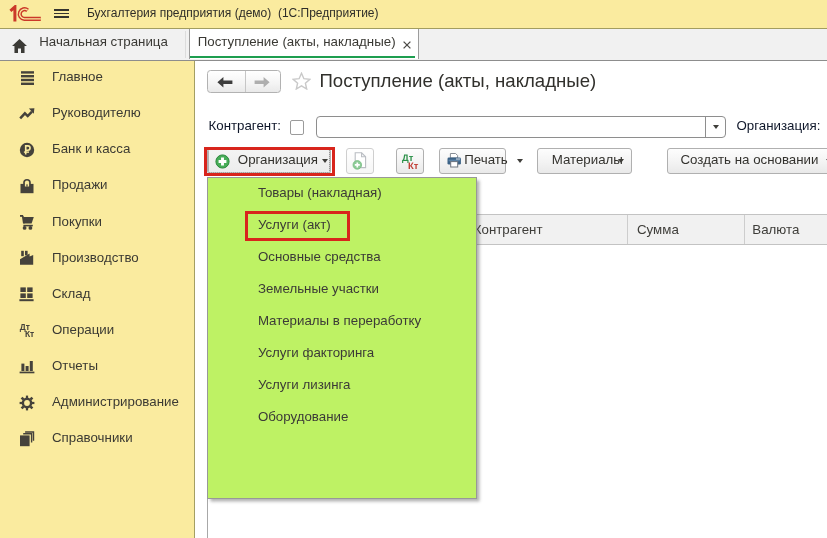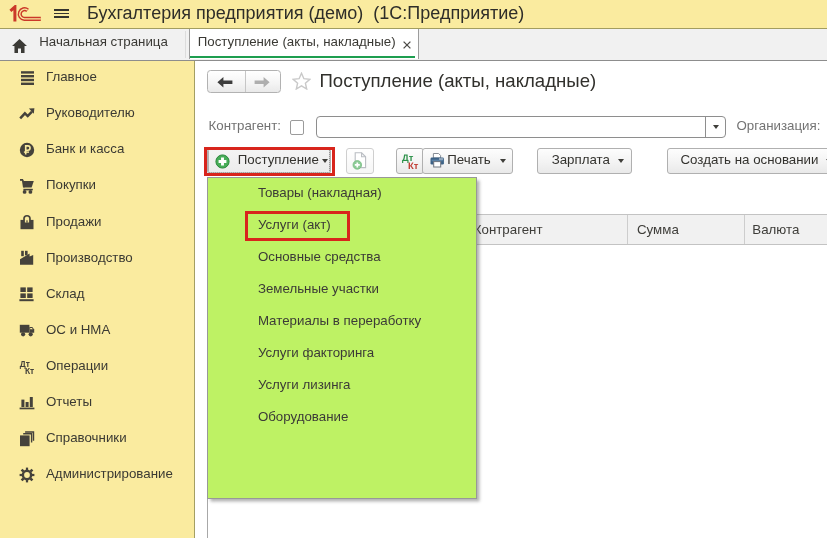--- a/index.html
+++ b/index.html
@@ -1,36 +1,36 @@
 <!DOCTYPE html>
 <html lang="ru"><head>
 <meta charset="utf-8">
 <style>
 *{margin:0;padding:0;box-sizing:border-box}
 html,body{width:827px;height:538px;overflow:hidden;background:#fff;
 font-family:"Liberation Sans",sans-serif;font-size:13.3px;color:#33322e}
 .a{position:absolute}
 .topbar{left:0;top:0;width:827px;height:28.9px;background:#faeb9f;border-bottom:1.3px solid #a29d60}
 .burger i{display:block;width:15px;height:1.9px;background:#35342f;margin-bottom:1.7px}
-.apptitle{left:87px;top:0;height:27px;line-height:27px;font-size:18px;color:#2e2d29;white-space:pre}
+.apptitle{left:87px;top:0;height:27px;line-height:27px;font-size:12px;color:#2e2d29;white-space:pre}
 .tabbar{left:0;top:28.9px;width:827px;height:31.9px;background:#f1f1f1;border-bottom:1.4px solid #8d8d8d}
 .hometxt{left:39.2px;top:28.4px;height:28px;line-height:28px;color:#3b3a36}
 .tabsep{left:185px;top:31px;width:1px;height:27px;background:#dcdcdc}
 .atab{left:189.2px;top:28.9px;width:230.2px;height:30.5px;background:#fff;border-left:1px solid #9c9c9c;border-right:1px solid #9c9c9c}
 .atabtxt{left:197.7px;top:28.4px;height:28px;line-height:28px;color:#3a3934}
 .atabline{left:190.2px;top:55.7px;width:224.4px;height:2.1px;background:#1d9e4f}
 .sidebar{left:0;top:60.8px;width:195px;height:477.2px;background:#faeb9f;border-right:1.5px solid #a49f63}
 .si{height:36.1px;display:flex;align-items:center}
 .si:first-child{margin-top:-2.2px}
 .si svg{margin-left:19px;flex:0 0 16px;margin-top:2.2px}
-.si span{margin-left:11px;color:#3b3a33;white-space:nowrap}
+.si span{margin-left:17px;color:#3b3a33;white-space:nowrap}
 .navgrp{left:207px;top:69.9px;width:73.9px;height:23.6px;border:1px solid #b2b2b2;border-radius:3.5px;background:linear-gradient(#ffffff,#f4f4f4 60%,#e9e9e9)}
 .navdiv{left:36.7px;top:0;width:1px;height:21.6px;background:#c6c6c6}
 .pagetitle{left:319.5px;top:69.7px;font-size:18.6px;color:#31302c}
-.lbl{height:20px;line-height:20px;color:#737373}
+.lbl{height:20px;line-height:20px;color:#0f172a}
 .cbx{left:290px;top:120.2px;width:14.4px;height:14.4px;background:#fff;border:1.5px solid #9b9b9b;border-radius:2px}
 .field{left:316.4px;top:116.2px;width:409.4px;height:21.4px;background:#fff;border:1px solid #8e8e8e;border-radius:4px}
 .fieldsep{left:388px;top:0;width:1px;height:19.4px;background:#8e8e8e}
 .dna{width:0;height:0;border-left:3.6px solid transparent;border-right:3.6px solid transparent;border-top:4.4px solid #3f3e3a}
 .btn{top:148.2px;height:25.7px;border:1px solid #b0b0b0;border-radius:3px;background:linear-gradient(#fdfdfd,#f3f3f3 55%,#e9e9e9);color:#33322e}
 .btn span{position:absolute;top:2.2px;height:18px;line-height:18px;white-space:nowrap}
 .redrect{border:3.5px solid #d8251c;z-index:20}
 .menu{left:207.4px;top:176.9px;width:269.6px;height:322px;background:#bef264;border:1px solid #989898;box-shadow:2.5px 2.5px 3px rgba(70,70,70,.42);z-index:10;overflow:hidden}
 .menu div{height:32px;line-height:30.6px;padding-left:49.5px;color:#3c3b37}
 .thead{left:207.5px;top:213.7px;width:619.5px;height:31.6px;background:#f1f1f1;border-top:1.2px solid #c3c3c3;border-bottom:1.2px solid #c3c3c3;border-left:1px solid #c3c3c3}
@@ -93,40 +93,40 @@
         <circle cx="8" cy="8" r="7.2" fill="#45423b"></circle>
         <g fill="none" stroke="#faeb9f" stroke-width="1.6">
           <path d="M6.7,12.4 L6.7,3.9 L8.9,3.9 A2.15,2.15 0 0 1 8.9,8.2 L6.7,8.2"></path>
           <path d="M4.9,10.1 L10,10.1" stroke-width="1.4"></path>
         </g>
       </svg>
       <span>Банк и касса</span>
     </div>
  <div class="si">
       <svg width="16" height="16" viewBox="0 0 16 16">
+        <rect x="1.5" y="5.9" width="13" height="9.3" fill="#45423b"></rect>
+        <path fill="#45423b" d="M4.2,8.8 L4.2,4.4 Q4.2,0.9 8,0.9 Q11.8,0.9 11.8,4.4 L11.8,8.8 Z"></path>
+        <path fill="#faeb9f" d="M5.9,8.6 L5.9,4.5 Q5.9,2.6 8,2.6 Q10.1,2.6 10.1,4.5 L10.1,8.6 Z"></path>
+        <rect x="7.4" y="6.3" width="1.2" height="2.3" fill="#45423b"></rect>
+      </svg>
+      <span>Продажи</span>
+    </div>
+ <div class="si">
+      <svg width="16" height="16" viewBox="0 0 16 16">
         <path fill="#45423b" d="M1,1 L4,1 L4,2.8 L1,2.8 Z"></path>
         <path fill="#45423b" d="M2.8,1.8 L4.6,1.8 L5.6,9.6 L4,9.6 Z"></path>
         <path fill="#45423b" d="M4,3 L14.8,3 L12.6,9.6 L4.6,9.6 Z"></path>
         <rect x="4.4" y="10.8" width="9.4" height="1.6" fill="#45423b"></rect>
         <circle cx="5.6" cy="13.9" r="1.9" fill="#45423b"></circle>
         <circle cx="11.4" cy="13.9" r="1.9" fill="#45423b"></circle>
       </svg>
       <span>Покупки</span>
     </div>
  <div class="si">
       <svg width="16" height="16" viewBox="0 0 16 16">
-        <rect x="1.5" y="5.9" width="13" height="9.3" fill="#45423b"></rect>
-        <path fill="#45423b" d="M4.2,8.8 L4.2,4.4 Q4.2,0.9 8,0.9 Q11.8,0.9 11.8,4.4 L11.8,8.8 Z"></path>
-        <path fill="#faeb9f" d="M5.9,8.6 L5.9,4.5 Q5.9,2.6 8,2.6 Q10.1,2.6 10.1,4.5 L10.1,8.6 Z"></path>
-        <rect x="7.4" y="6.3" width="1.2" height="2.3" fill="#45423b"></rect>
-      </svg>
-      <span>Продажи</span>
-    </div>
- <div class="si">
-      <svg width="16" height="16" viewBox="0 0 16 16">
         <g fill="#45423b">
           <rect x="2.2" y="0.8" width="2.6" height="5.4"></rect>
           <rect x="6" y="0.8" width="2.6" height="4.6"></rect>
           <path d="M1,14.8 L1,9.2 L10.6,3.6 L10.6,6.4 L14.2,4.9 L14.2,14.8 Z"></path>
         </g>
       </svg>
       <span>Производство</span>
     </div>
  <div class="si">
       <svg width="16" height="16" viewBox="0 0 16 16">
@@ -135,77 +135,65 @@
           <rect x="8.2" y="1.4" width="5.4" height="4.6"></rect>
           <rect x="1.4" y="7.4" width="5.4" height="4.6"></rect>
           <rect x="8.2" y="7.4" width="5.4" height="4.6"></rect>
           <rect x="0.4" y="13.2" width="14.2" height="2"></rect>
         </g>
       </svg>
       <span>Склад</span>
     </div>
  <div class="si">
       <svg width="16" height="16" viewBox="0 0 16 16">
-        <g fill="#45423b">
-          <rect x="0.8" y="2.8" width="9.6" height="7.9"></rect>
-          <path d="M10.4,4.9 L13.3,4.9 L15.2,7.4 L15.2,10.7 L10.4,10.7 Z"></path>
-          <circle cx="4.1" cy="12.3" r="2.1"></circle>
-          <circle cx="11.7" cy="12.3" r="2.1"></circle>
-        </g>
-        <path fill="#faeb9f" d="M11.2,5.9 L12.9,5.9 L13.9,7.3 L11.2,7.3 Z"></path>
-      </svg>
-      <span>ОС и НМА</span>
-    </div>
- <div class="si">
-      <svg width="16" height="16" viewBox="0 0 16 16">
         <g fill="#45423b" font-family="Liberation Sans" font-weight="bold" font-size="8.4">
           <text x="0.8" y="7.6">Дт</text>
           <text x="6" y="15.2">Кт</text>
         </g>
       </svg>
       <span>Операции</span>
     </div>
  <div class="si">
       <svg width="16" height="16" viewBox="0 0 16 16">
         <g fill="#45423b">
           <rect x="2.4" y="4.6" width="3" height="7.4"></rect>
           <rect x="6.6" y="7" width="3" height="5"></rect>
           <rect x="10.8" y="2" width="3" height="10"></rect>
           <rect x="0.6" y="12.6" width="14.8" height="1.7"></rect>
         </g>
       </svg>
       <span>Отчеты</span>
-    </div>
- <div class="si">
-      <svg width="16" height="16" viewBox="0 0 16 16">
-        <g fill="none" stroke="#45423b" stroke-width="1.4">
-          <path d="M4.2,2.8 L12.6,2.8 L12.6,11.6"></path>
-          <path d="M6.1,1 L14.5,1 L14.5,9.8"></path>
-        </g>
-        <rect x="1" y="4.4" width="9.6" height="10.8" fill="#45423b"></rect>
-      </svg>
-      <span>Справочники</span>
     </div>
  <div class="si">
       <svg width="16" height="16" viewBox="0 0 16 16">
         <g fill="#45423b">
           <circle cx="8" cy="8" r="5.4"></circle>
           <rect x="6.9" y="0.6" width="2.2" height="3"></rect>
           <rect x="6.9" y="12.4" width="2.2" height="3"></rect>
           <rect x="0.6" y="6.9" width="3" height="2.2"></rect>
           <rect x="12.4" y="6.9" width="3" height="2.2"></rect>
           <rect x="2.2" y="2.2" width="2.6" height="2.6" transform="rotate(45 3.5 3.5)"></rect>
           <rect x="11.2" y="2.2" width="2.6" height="2.6" transform="rotate(-45 12.5 3.5)"></rect>
           <rect x="2.2" y="11.2" width="2.6" height="2.6" transform="rotate(-45 3.5 12.5)"></rect>
           <rect x="11.2" y="11.2" width="2.6" height="2.6" transform="rotate(45 12.5 12.5)"></rect>
         </g>
         <circle cx="8" cy="8" r="2.9" fill="#faeb9f"></circle>
       </svg>
       <span>Администрирование</span>
     </div>
+ <div class="si">
+      <svg width="16" height="16" viewBox="0 0 16 16">
+        <g fill="none" stroke="#45423b" stroke-width="1.4">
+          <path d="M4.2,2.8 L12.6,2.8 L12.6,11.6"></path>
+          <path d="M6.1,1 L14.5,1 L14.5,9.8"></path>
+        </g>
+        <rect x="1" y="4.4" width="9.6" height="10.8" fill="#45423b"></rect>
+      </svg>
+      <span>Справочники</span>
+    </div>
 </div>
 
 <div class="a navgrp">
     <div class="a navdiv"></div>
   </div>
 <svg class="a" style="left:217px;top:76.5px" width="16" height="11" viewBox="0 0 16 11">
  <path fill="#3d3d3d" d="M6.4,0 L6.4,3.5 L15.4,3.5 L15.4,7.1 L6.4,7.1 L6.4,10.6 L0.4,5.3 Z"></path>
 </svg>
 <svg class="a" style="left:254px;top:76.5px" width="16" height="11" viewBox="0 0 16 11">
  <path fill="#aeaeae" d="M9.6,0 L9.6,3.5 L0.6,3.5 L0.6,7.1 L9.6,7.1 L9.6,10.6 L15.6,5.3 Z"></path>
@@ -221,54 +209,54 @@
     <div class="a fieldsep"></div>
     <div class="a dna" style="left:396px;top:8px"></div>
   </div>
 <div class="a lbl" style="left:736.5px;top:115.6px">Организация:</div>
 
 <div class="a btn" style="left:207.3px;width:123.4px;outline:1px dotted #777;outline-offset:-2px;background:linear-gradient(#f4f4f4,#ececec)">
  <svg width="15" height="15" viewBox="0 0 15 15" style="position:absolute;left:6.9px;top:4.6px">
   <circle cx="7.5" cy="7.5" r="6.6" fill="#47ad58" stroke="#2c8a3d" stroke-width="1"></circle>
   <path d="M7.5,3.6 L7.5,11.4 M3.6,7.5 L11.4,7.5" stroke="#fff" stroke-width="2.9"></path>
  </svg>
- <span style="left:29.5px">Поступление</span>
+ <span style="left:29.5px">Организация</span>
  <div class="dna" style="position:absolute;left:114px;top:10.3px"></div>
 </div>
 <div class="a redrect" style="left:203.7px;top:146.7px;width:131px;height:29.1px"></div>
 
 <div class="a btn" style="left:345.8px;width:28.7px;border-color:#cfcfcf;background:linear-gradient(#ffffff,#f6f6f6)">
  <svg width="17" height="19" viewBox="0 0 17 19" style="position:absolute;left:5.4px;top:2.8px">
   <path fill="#fff" stroke="#b9bdc2" stroke-width="1.1" d="M3.2,0.8 L9.6,0.8 L13.6,4.8 L13.6,15.6 L3.2,15.6 Z"></path>
   <path fill="none" stroke="#b9bdc2" stroke-width="1.1" d="M9.6,0.8 L9.6,4.8 L13.6,4.8"></path>
   <circle cx="5.3" cy="12.9" r="4.3" fill="#8ccb96" stroke="#77bd82" stroke-width="0.8"></circle>
   <path d="M5.3,10.4 L5.3,15.4 M2.8,12.9 L7.8,12.9" stroke="#fff" stroke-width="1.7"></path>
  </svg>
 </div>
 
 <div class="a btn" style="left:395.9px;width:28.6px">
  <span style="left:5.4px;top:4.2px;font-size:18.8px;font-weight:bold;color:#2c9149;height:20px;line-height:20px;transform:scale(.5);transform-origin:0 0;will-change:transform">Дт</span>
  <span style="left:11.4px;top:12.2px;font-size:18.8px;font-weight:bold;color:#c03c32;height:20px;line-height:20px;transform:scale(.5);transform-origin:0 0;will-change:transform">Кт</span>
 </div>
 
-<div class="a btn" style="left:422px;width:91px">
+<div class="a btn" style="left:439px;width:67px">
  <svg width="15" height="15" viewBox="0 0 15 15" style="position:absolute;left:6.8px;top:3.9px">
   <path fill="#fff" stroke="#878d95" stroke-width="1" d="M3.4,0.5 L8.6,0.5 L10.6,2.5 L10.6,5 L3.4,5 Z"></path>
   <rect x="0.5" y="4.6" width="13.4" height="7" rx="1.4" fill="#3c6286"></rect>
   <rect x="1.6" y="6.6" width="11.2" height="1.7" fill="#5b82a6"></rect>
   <circle cx="10" cy="5.9" r="0.75" fill="#fff"></circle>
       <circle cx="12" cy="5.9" r="0.75" fill="#fff"></circle>
   <rect x="3.7" y="8.6" width="7" height="5.4" fill="#fff" stroke="#6f7680" stroke-width="1"></rect>
  </svg>
  <span style="left:24.2px">Печать</span>
  <div class="dna" style="position:absolute;left:77.3px;top:10.3px"></div>
 </div>
 
 <div class="a btn" style="left:536.5px;width:95.3px">
- <span style="left:14.2px">Зарплата</span>
+ <span style="left:14.2px">Материалы</span>
  <div class="dna" style="position:absolute;left:80.6px;top:10.3px"></div>
 </div>
 
 <div class="a btn" style="left:667px;width:208px">
  <span style="left:12.5px">Создать на основании</span>
  <div class="dna" style="position:absolute;left:158.2px;top:10.3px"></div>
 </div>
 
 <div class="a thead"></div>
 <div class="a th" style="left:473.8px">Контрагент</div>

